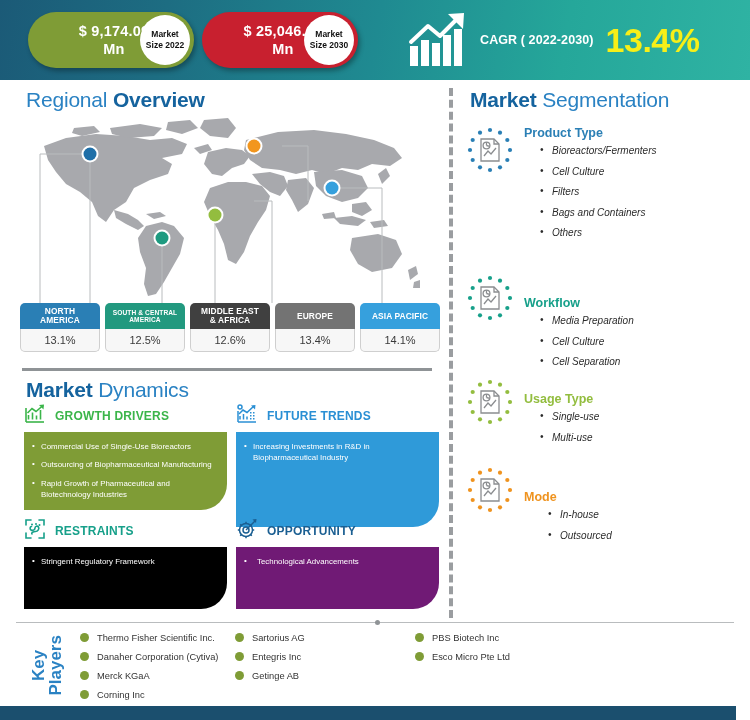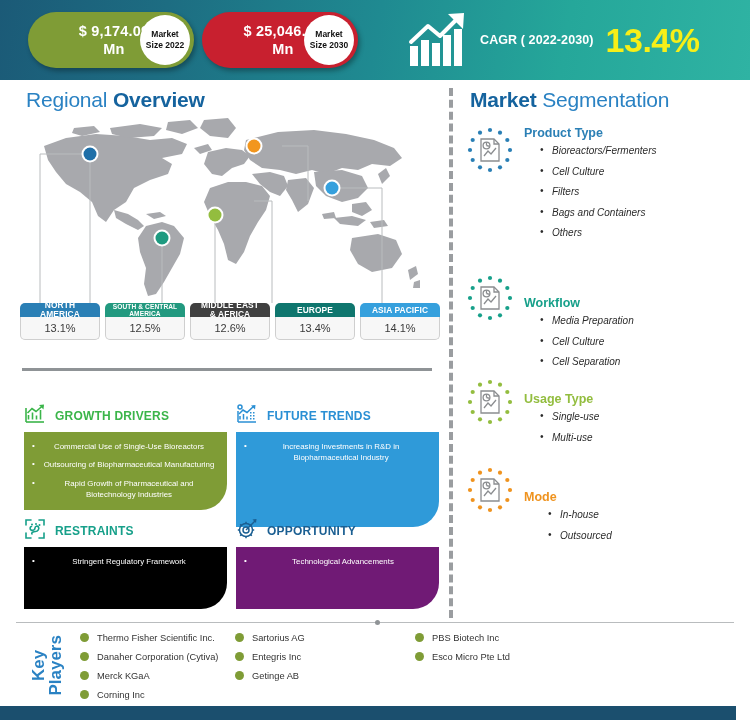--- a/index.html
+++ b/index.html
@@ -47,39 +47,39 @@
   .panel-title .bold  { color:#15639e; font-weight: bold; }
 
   
   .regional-title { position:absolute; left: 26px; top: 88px; }
   .map-area { position:absolute; left: 22px; top: 118px; width: 410px; height: 185px; }
   .map-area svg { width:100%; height:100%; display:block; }
 
   .region-row { position:absolute; left: 20px; top: 303px; width: 420px; height: 52px; display:flex; gap: 5px; }
   .region-card { width: 80px; }
   .region-head {
-    height: 14px; border-radius: 5px 5px 0 0;
+    height: 26px; border-radius: 5px 5px 0 0;
     display:flex; align-items:center; justify-content:center;
     color:#fff; font-weight:bold; text-align:center; line-height:1.06;
     padding: 0 2px;
   }
   .region-head.small { font-size: 6.6px; letter-spacing:.1px; }
   .region-head.normal { font-size: 8.4px; letter-spacing:.1px; }
   .region-val {
     height: 23px; border:1px solid #cfcfcf; border-top:none;
     border-radius: 0 0 5px 5px; background:#f7f7f7;
     display:flex; align-items:center; justify-content:center;
     font-size: 11px; color:#3a3a3a;
   }
 
   
   .dyn-sep { position:absolute; left: 22px; top: 368px; width: 410px; height: 3px; background:#8f9396; }
   .dyn-title { position:absolute; left: 26px; top: 378px; }
   .dyn-grid { position:absolute; left: 24px; top: 404px; width: 420px; }
-  .dyn-card { position:absolute; width: 203px; text-align: center; }
+  .dyn-card { position:absolute; width: 203px; }
   .dyn-card.c0 { left: 0px;   top: 0px; }
   .dyn-card.c1 { left: 212px; top: 0px; }
   .dyn-card.c2 { left: 0px;   top: 115px; }
   .dyn-card.c3 { left: 212px; top: 115px; }
   .dyn-head { display:flex; align-items:center; height: 24px; margin-bottom: 4px; }
   .dyn-head svg { width:22px; height:22px; flex:0 0 22px; }
   .dyn-head .txt { margin-left: 9px; font-size: 12px; font-weight:bold; letter-spacing:.2px; }
   .dyn-body {
     border-radius: 0 0 26px 0; padding: 9px 10px 9px 8px; color:#fff;
   }
@@ -272,34 +272,37 @@
       </div>
       <div class="region-val">12.5%</div>
     </div>
     <div class="region-card">
       <div class="region-head normal" style="background:#404040">
         <span><span>MIDDLE EAST</span><br><span>&amp; AFRICA</span></span>
       </div>
       <div class="region-val">12.6%</div>
     </div>
     <div class="region-card">
-      <div class="region-head normal" style="background:#0f766e">
+      <div class="region-head normal" style="background:#737373">
         <span>EUROPE</span>
       </div>
       <div class="region-val">13.4%</div>
     </div>
     <div class="region-card">
       <div class="region-head normal" style="background:#36a0dd">
         <span>ASIA PACIFIC</span>
       </div>
       <div class="region-val">14.1%</div>
     </div>
   </div>
 
   <div class="dyn-sep"></div>
+  <div class="panel-title dyn-title">
+    <span class="bold">Market </span><span class="light">Dynamics</span>
+  </div>
 
   <div class="dyn-grid">
 
     <div class="dyn-card c0">
       <div class="dyn-head">
         <span>
           <svg viewBox="0 0 22 22">
             <g fill="none" stroke="#3bb54a" stroke-width="1.6">
               <path d="M2 19 L2 5"></path>
                 <path d="M2 19 L20 19"></path>

